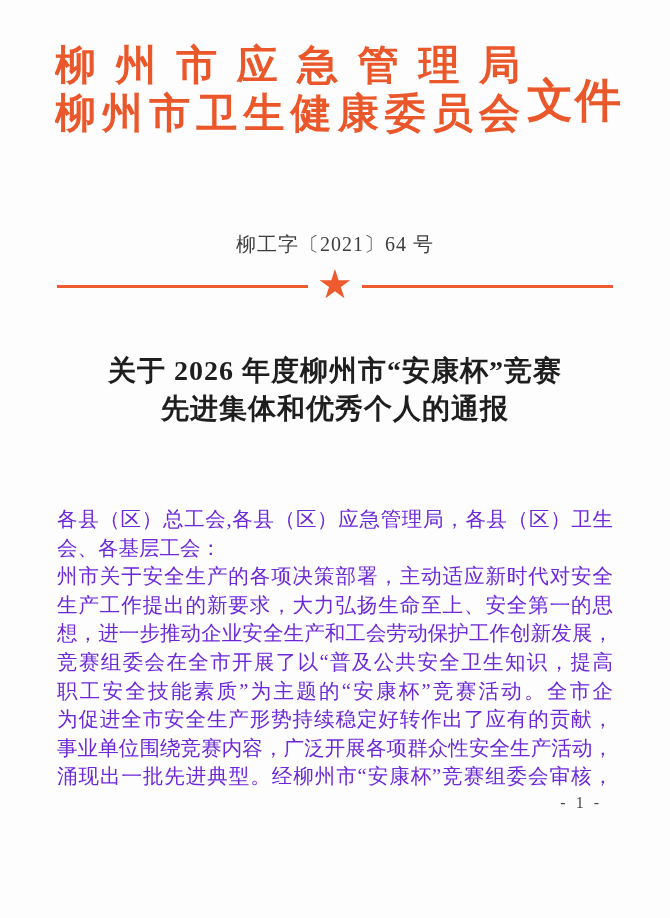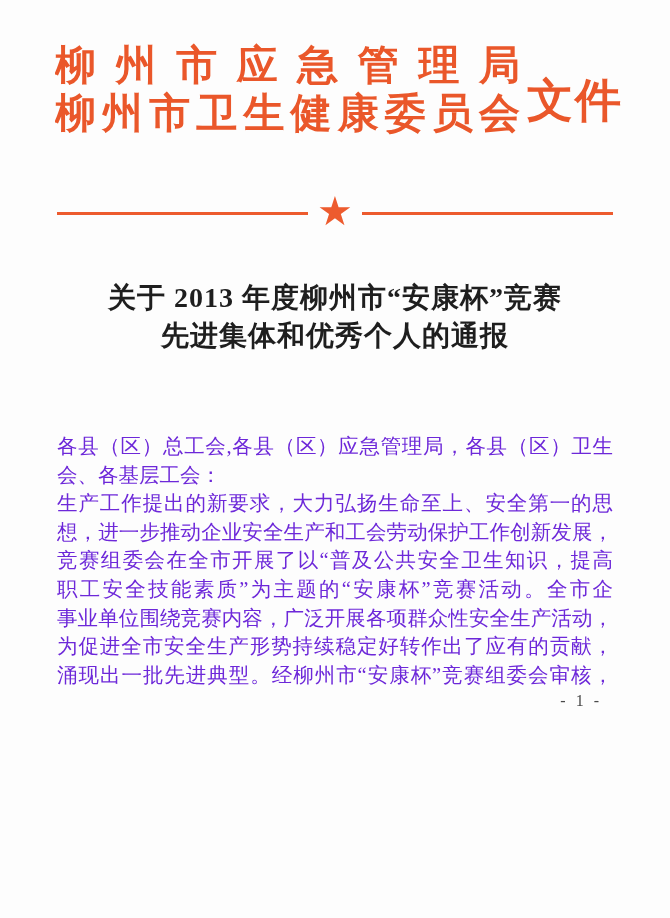--- a/index.html
+++ b/index.html
@@ -117,39 +117,41 @@
 <body>
 
 <div class="page">
 
   <div class="letterhead">
     <div class="org-line">柳州市应急管理局</div>
     <div class="org-line">柳州市卫生健康委员会</div>
     <div class="doc-type">文件</div>
   </div>
 
+  <div class="doc-number">柳工字〔2021〕64 号</div>
 
   <div class="divider">
     <div class="rule"></div>
     <div class="star">★</div>
     <div class="rule"></div>
   </div>
 
   <div class="doc-title">
-    <div>关于 2013 年度柳州市“安康杯”竞赛</div>
+    <div>关于 2026 年度柳州市“安康杯”竞赛</div>
     <div>先进集体和优秀个人的通报</div>
   </div>
 
   <div class="body-text">
     <div class="body-line">各县（区）总工会,各县（区）应急管理局，各县（区）卫生</div>
     <div class="body-line end">会、各基层工会：</div>
+    <div class="body-line">州市关于安全生产的各项决策部署，主动适应新时代对安全</div>
     <div class="body-line">生产工作提出的新要求，大力弘扬生命至上、安全第一的思</div>
     <div class="body-line">想，进一步推动企业安全生产和工会劳动保护工作创新发展，</div>
     <div class="body-line">竞赛组委会在全市开展了以“普及公共安全卫生知识，提高</div>
     <div class="body-line">职工安全技能素质”为主题的“安康杯”竞赛活动。全市企</div>
+    <div class="body-line">为促进全市安全生产形势持续稳定好转作出了应有的贡献，</div>
     <div class="body-line">事业单位围绕竞赛内容，广泛开展各项群众性安全生产活动，</div>
-    <div class="body-line">为促进全市安全生产形势持续稳定好转作出了应有的贡献，</div>
     <div class="body-line">涌现出一批先进典型。经柳州市“安康杯”竞赛组委会审核，</div>
   </div>
 
   <div class="page-number">- 1 -</div>
 
 </div>
 
 </body></html>

